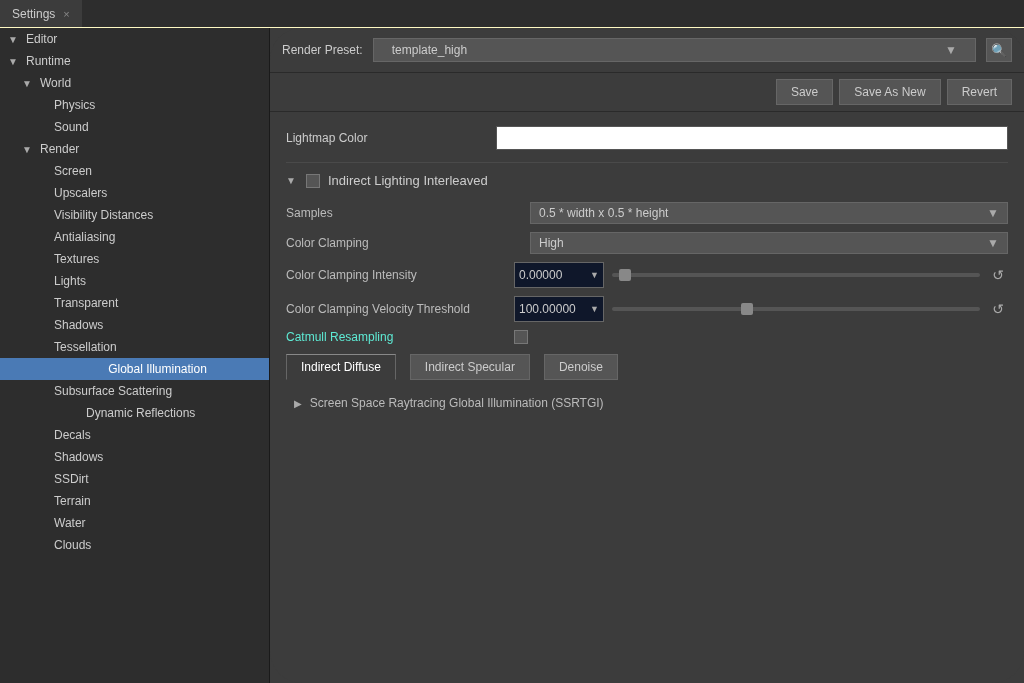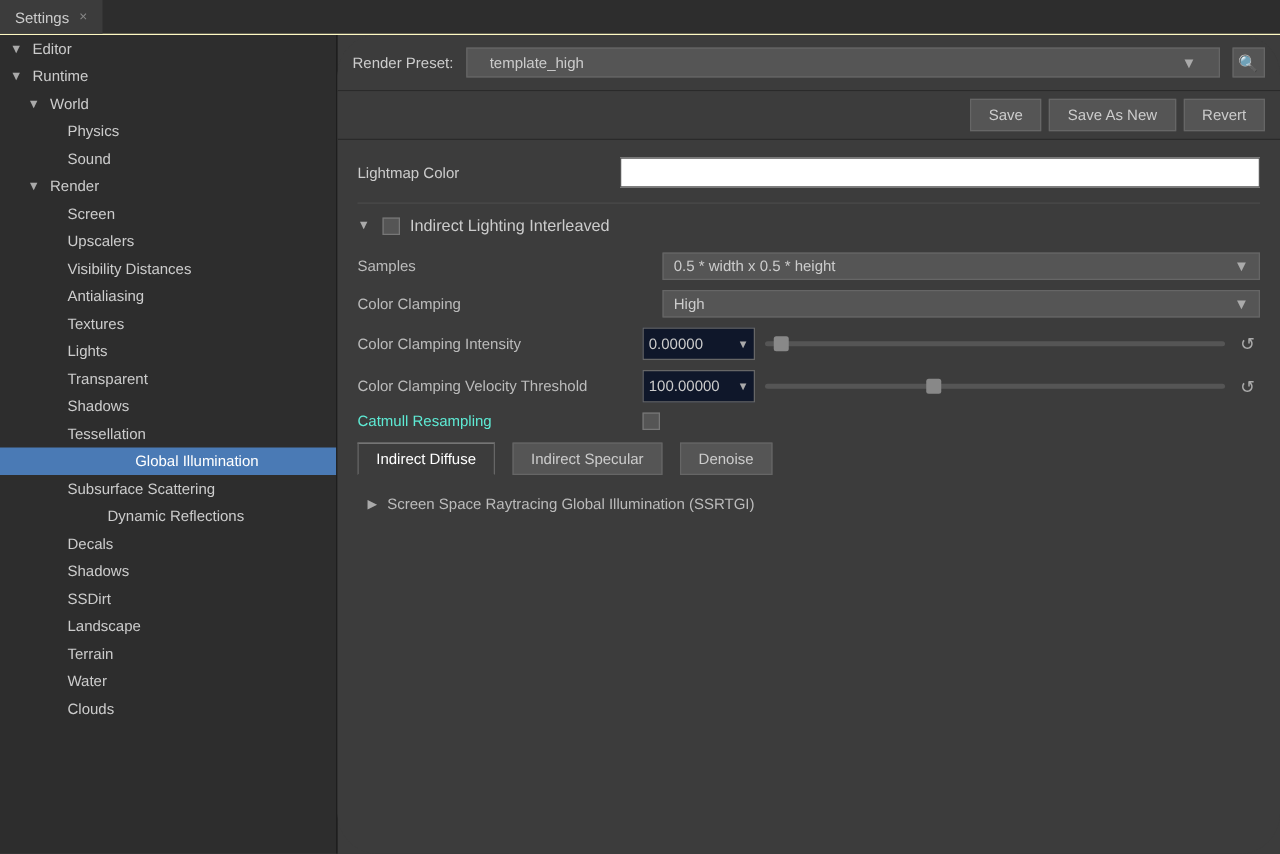--- a/index.html
+++ b/index.html
@@ -434,24 +434,20 @@
       <div class="tree-item" style="padding-left: 36px;">
         <span style="width: 18px; display: inline-block;"></span>
         <span>Shadows</span>
       </div>
       <div class="tree-item" style="padding-left: 36px;">
         <span style="width: 18px; display: inline-block;"></span>
         <span>SSDirt</span>
       </div>
       <div class="tree-item" style="padding-left: 36px;">
         <span style="width: 18px; display: inline-block;"></span>
-        <span>Landscape</span>
-      </div>
-      <div class="tree-item" style="padding-left: 36px;">
-        <span style="width: 18px; display: inline-block;"></span>
         <span>Terrain</span>
       </div>
       <div class="tree-item" style="padding-left: 36px;">
         <span style="width: 18px; display: inline-block;"></span>
         <span>Water</span>
       </div>
       <div class="tree-item" style="padding-left: 36px;">
         <span style="width: 18px; display: inline-block;"></span>
         <span>Clouds</span>
       </div>

